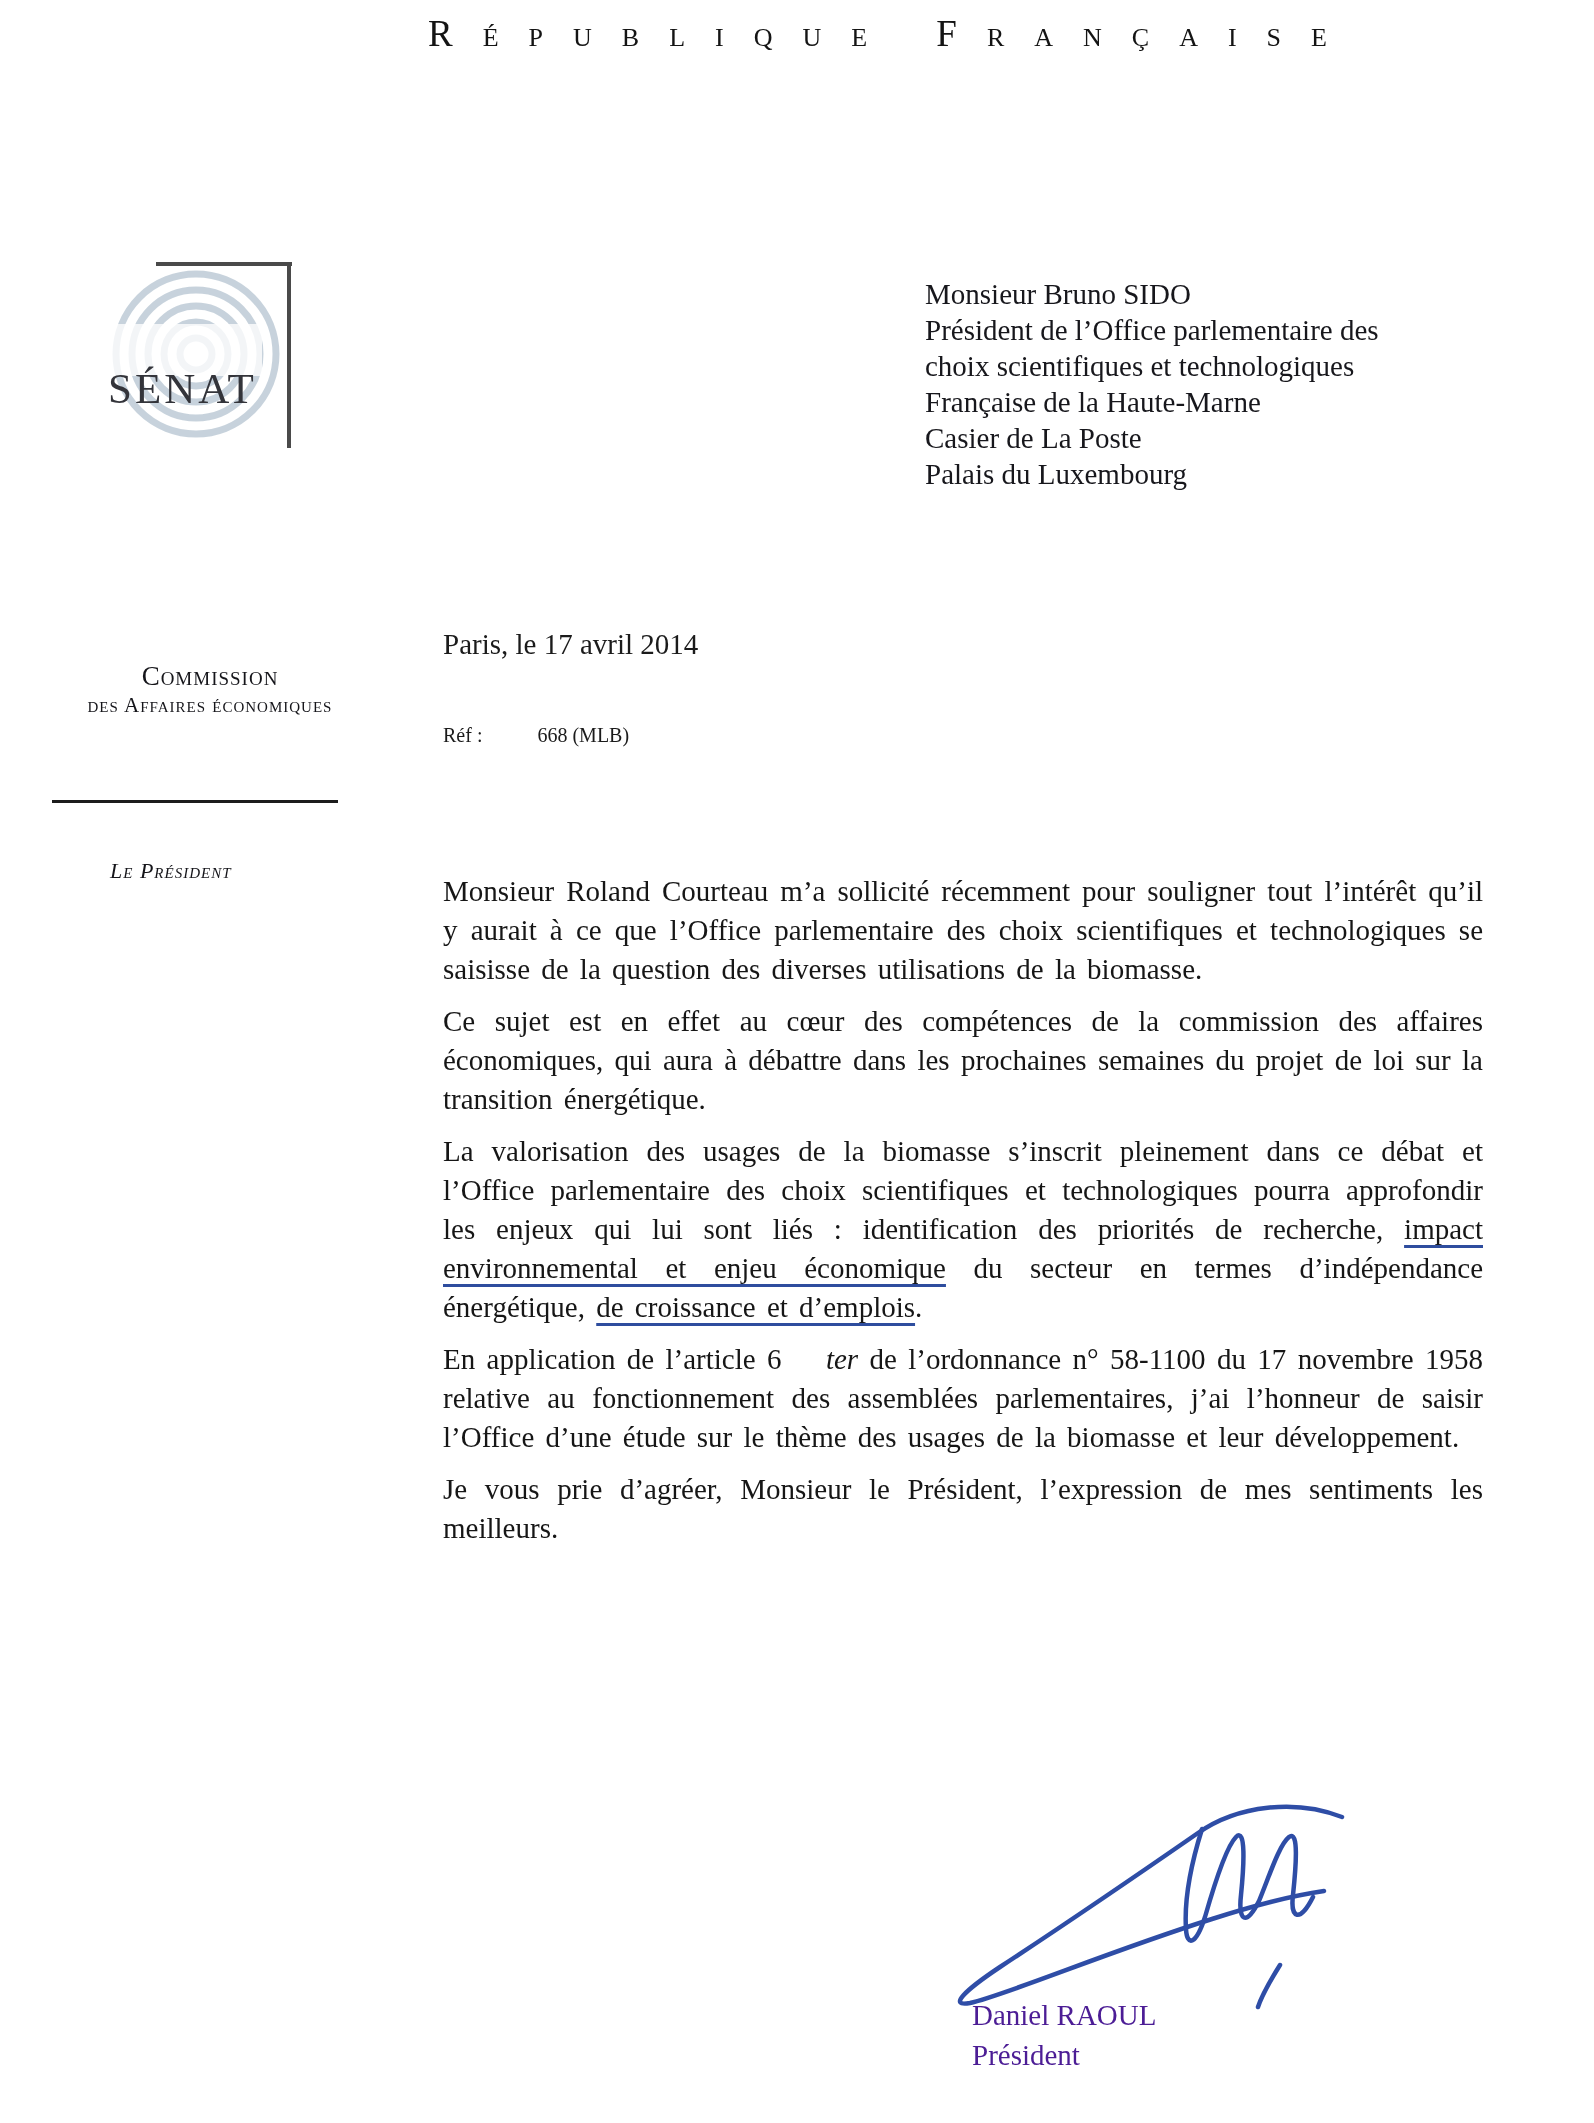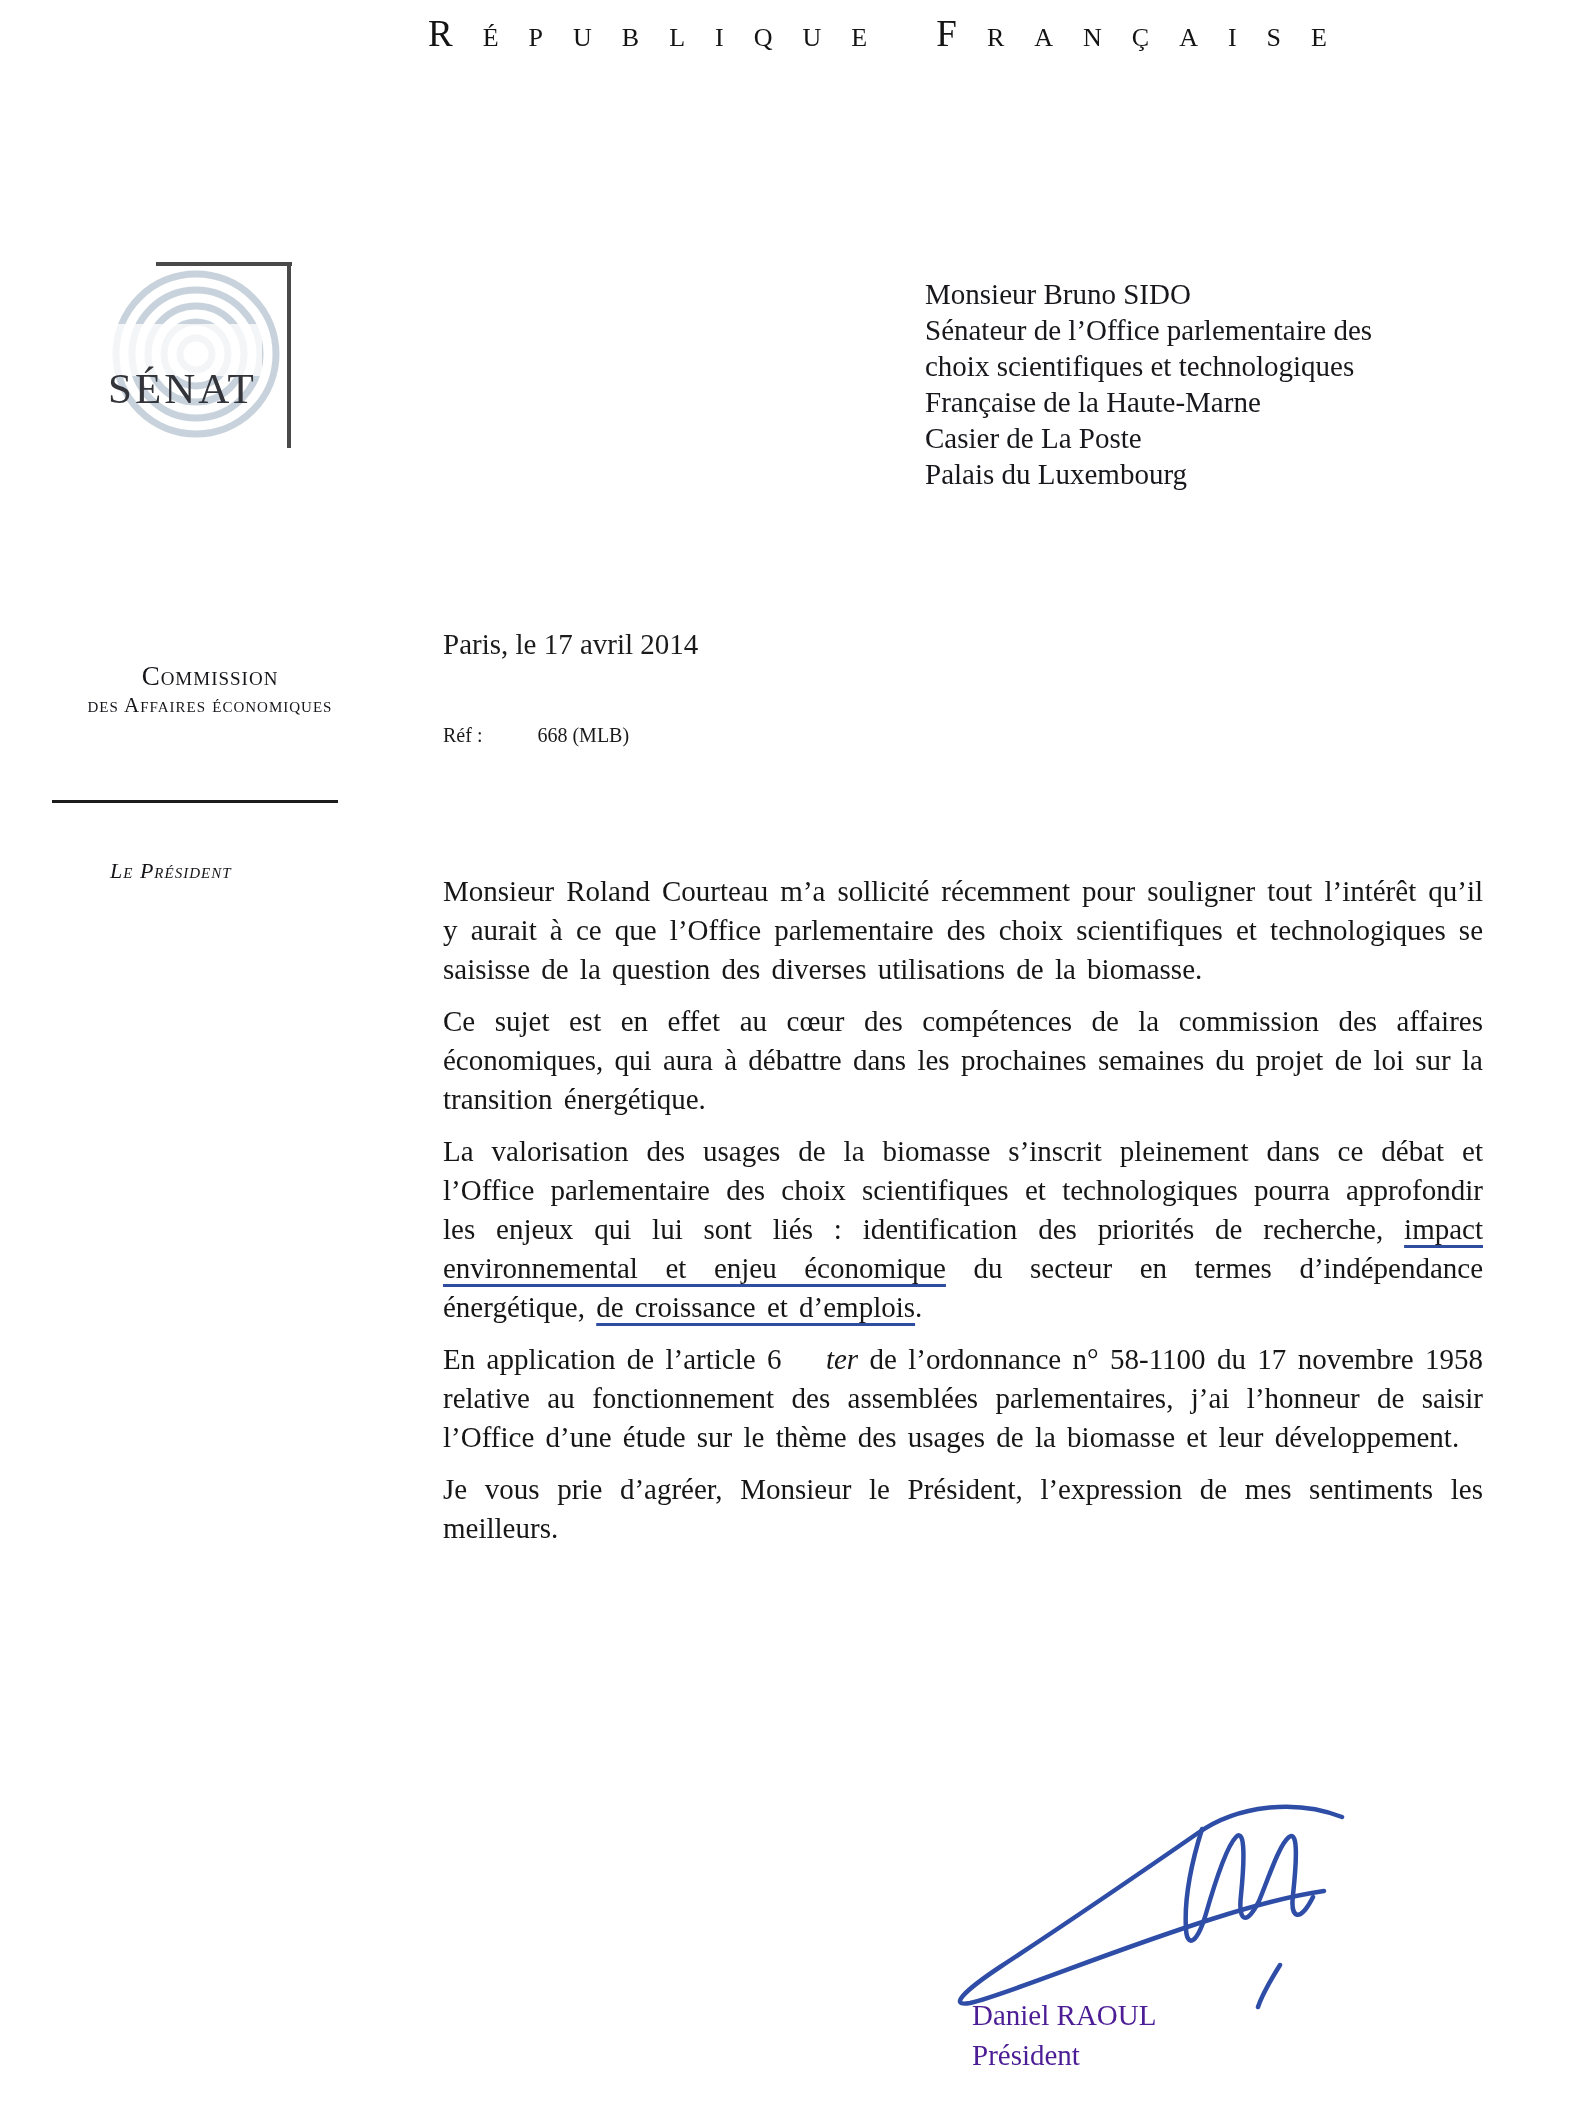--- a/index.html
+++ b/index.html
@@ -94,21 +94,21 @@
       </g>
       <rect x="0" y="64" width="162" height="52" fill="#ffffff" opacity="0.78"></rect>
       <line x1="56" y1="4" x2="192" y2="4" stroke="#4a4a4a" stroke-width="4"></line>
       <line x1="189" y1="4" x2="189" y2="188" stroke="#4a4a4a" stroke-width="4"></line>
     </svg>
     <div class="logo-text">SÉNAT</div>
   </div>
 
   <div class="recipient">
     <div>Monsieur Bruno SIDO</div>
-    <div>Sénateur de l’Office parlementaire des</div>
+    <div>Président de l’Office parlementaire des</div>
     <div>choix scientifiques et technologiques</div>
     <div>Française de la Haute-Marne</div>
     <div>Casier de La Poste</div>
     <div>Palais du Luxembourg</div>
   </div>
 
   <div class="date">Paris, le 17 avril 2014</div>
 
   <div class="commission">
     <div class="commission-l1">Commission</div>

